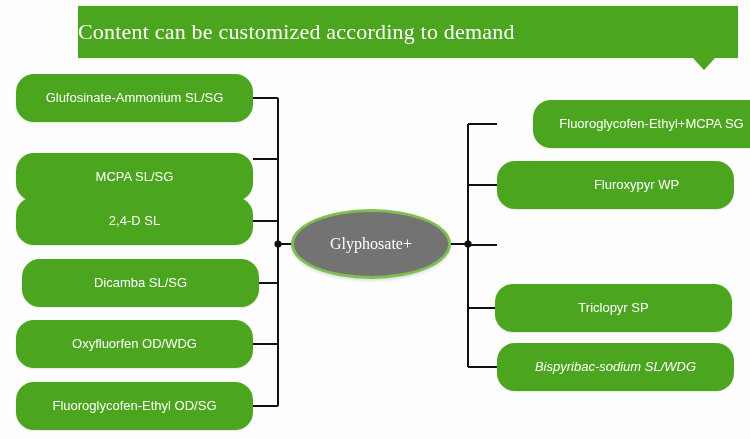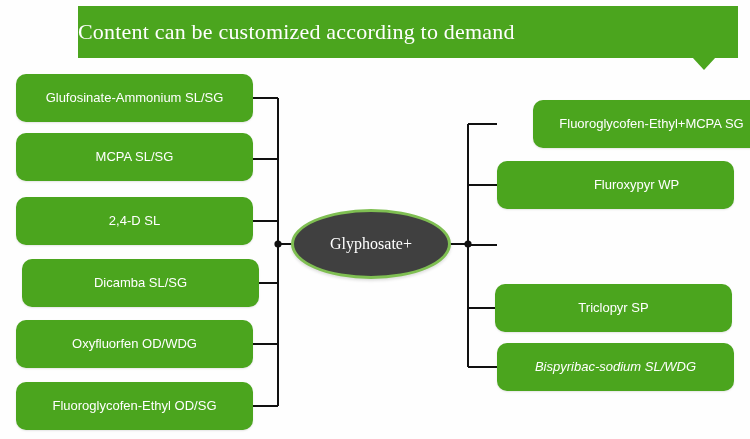--- a/index.html
+++ b/index.html
@@ -47,21 +47,21 @@
     height: 0;
     border-left: 12px solid transparent;
     border-right: 12px solid transparent;
     border-top: 13px solid #4ba51e;
   }
 
   
   .node {
     position: absolute;
     background: #4ba51e;
-    border-radius: 10px;
+    border-radius: 18px;
     color: #ffffff;
     display: flex;
     align-items: center;
     justify-content: center;
     text-align: center;
     font-size: 13px;
     line-height: 1.25;
     padding: 0 6px;
     box-sizing: border-box;
     box-shadow: 0 1px 2px rgba(0,0,0,0.10);
@@ -69,21 +69,21 @@
   .node span { display: block; white-space: pre-line; }
 
   
   .center-node {
     position: absolute;
     left: 291px;
     top: 209px;
     width: 160px;
     height: 70px;
     border-radius: 50%;
-    background: #404040;
+    background: #737373;
     border: 3px solid #7fbf52;
     box-sizing: border-box;
     display: flex;
     align-items: center;
     justify-content: center;
     color: #ffffff;
     font-size: 16px;
     font-family: "Liberation Serif", serif;
     box-shadow: 0 2px 3px rgba(0,0,0,0.12);
   }
@@ -133,21 +133,21 @@
       <line x1="449" y1="244" x2="468" y2="244"></line>
     </g>
 
     <circle cx="278" cy="244" r="3.6" fill="#111111"></circle>
     <circle cx="468" cy="244" r="3.6" fill="#111111"></circle>
   </svg>
 
   <div class="node" style="left:16px; top:74px; width:237px; height:48px;">
     <span>Glufosinate-Ammonium SL/SG</span>
   </div>
-  <div class="node" style="left:16px; top:133px; width:237px; height:48px;">
+  <div class="node" style="left:16px; top:153px; width:237px; height:48px;">
     <span>MCPA SL/SG</span>
   </div>
   <div class="node" style="left:16px; top:197px; width:237px; height:48px;">
     <span>2,4-D SL</span>
   </div>
   <div class="node" style="left:22px; top:259px; width:237px; height:48px;">
     <span>Dicamba SL/SG</span>
   </div>
   <div class="node" style="left:16px; top:320px; width:237px; height:48px;">
     <span>Oxyfluorfen OD/WDG</span>

